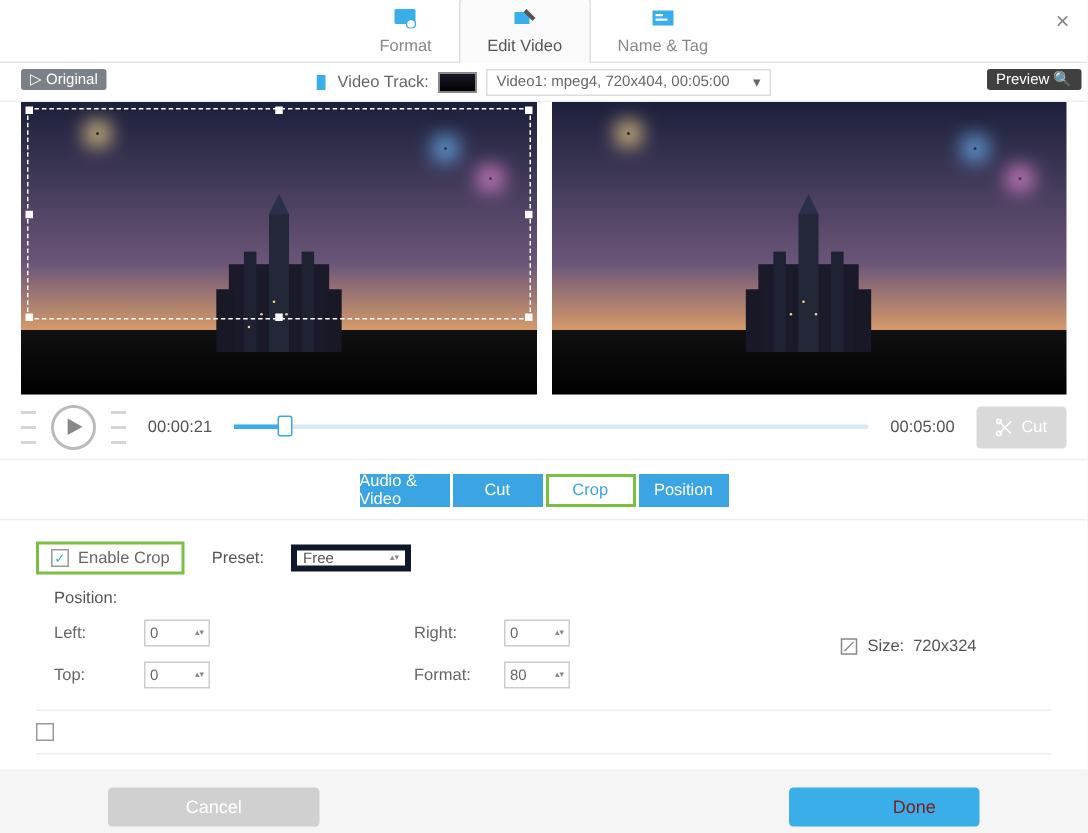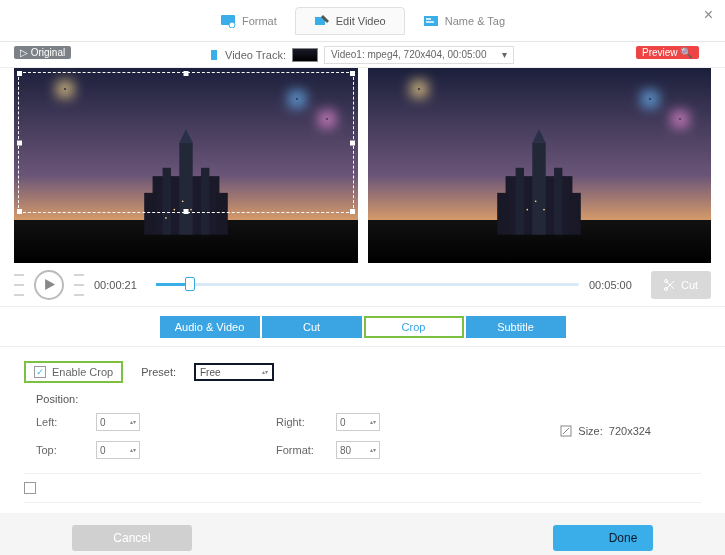--- a/index.html
+++ b/index.html
@@ -1,62 +1,62 @@
 <!DOCTYPE html>
 <html><head>
 <meta charset="utf-8">
 <style>
   * { box-sizing: border-box; margin: 0; padding: 0; font-family: -apple-system, Segoe UI, Arial, sans-serif; }
   body { width: 725px; height: 555px; background: #f5f5f5; font-size: 11px; color: #555; position: relative; }
   .topbar { height: 42px; display: flex; align-items: center; justify-content: center; background: #fff; border-bottom: 1px solid #e5e5e5; position: relative; }
-  .main-tab { display: flex; align-items: center; gap: 6px; padding: 6px 18px; cursor: pointer; color: #888; }
+  .main-tab { display: flex; align-items: center; gap: 6px; padding: 6px 18px; cursor: pointer; color: #888; flex-direction: column; }
   .main-tab.active { background: #fafafa; border: 1px solid #e0e0e0; border-radius: 4px 4px 0 0; color: #555; }
   .tab-ico { width: 16px; height: 14px; }
   .close-x { position: absolute; right: 12px; top: 6px; font-size: 16px; color: #888; cursor: pointer; }
   .track-row { height: 26px; display: flex; align-items: center; justify-content: center; gap: 6px; background: #fff; border-bottom: 1px solid #eee; position: relative; font-size: 11px; color: #666; }
   .track-row .orig-badge { position: absolute; left: 14px; top: 4px; font-size: 10px; background: #7b8187; color: #fff; padding: 1px 6px; border-radius: 2px; display: flex; align-items: center; gap: 3px;}
-  .track-row .prev-badge { position: absolute; right: 26px; top: 4px; font-size: 10px; background: #ef4444; color: #fff; padding: 1px 6px; border-radius: 2px; display: flex; align-items: center; gap: 3px;}
+  .track-row .prev-badge { position: absolute; right: 4px; top: 4px; font-size: 10px; background: #404040; color: #fff; padding: 1px 6px; border-radius: 2px; display: flex; align-items: center; gap: 3px;}
   .track-thumb { width: 26px; height: 14px; background: linear-gradient(#1a1a2a,#000); border: 1px solid #888; }
   .track-select { width: 190px; height: 18px; display: flex; align-items: center; justify-content: space-between; padding: 0 6px; border: 1px solid #ddd; background: #fff; font-size: 10px; color: #666; }
   .previews { display: flex; gap: 10px; padding: 0 14px; background: #fff; }
   .preview { flex: 1; height: 195px; background: linear-gradient(to bottom, #1b1f3b 0%, #6a5578 55%, #d59a6a 78%, #111 78%, #000 100%); position: relative; overflow: hidden; }
   .castle { position: absolute; left: 50%; bottom: 20px; transform: translateX(-50%); width: 70%; height: 60%; }
   .fw { position: absolute; width: 2px; height: 2px; border-radius: 50%; box-shadow: 0 0 12px 8px currentColor; opacity: .7; }
   .crop-overlay { position: absolute; inset: 4px 4px 50px 4px; border: 1px dashed #fff; }
   .crop-overlay .h { position: absolute; width: 5px; height: 5px; background: #fff; }
   .h.tl{top:-2px;left:-2px}.h.tr{top:-2px;right:-2px}.h.bl{bottom:-2px;left:-2px}.h.br{bottom:-2px;right:-2px}
   .h.tm{top:-2px;left:50%;transform:translateX(-50%)}.h.bm{bottom:-2px;left:50%;transform:translateX(-50%)}
   .h.lm{left:-2px;top:50%;transform:translateY(-50%)}.h.rm{right:-2px;top:50%;transform:translateY(-50%)}
   .playback { height: 44px; background: #fff; display: flex; align-items: center; padding: 0 14px; gap: 10px; border-bottom: 1px solid #eee; }
   .dots { width: 10px; height: 22px; display: flex; flex-direction: column; justify-content: space-between; opacity: .4; }
   .dots span { height: 2px; background: #999; }
   .play-btn { width: 30px; height: 30px; border: 2px solid #bbb; border-radius: 50%; display: flex; align-items: center; justify-content: center; cursor: pointer; }
   .play-btn svg { width: 11px; height: 11px; }
-  .time { font-size: 11px; color: #555; width: 52px; }
+  .time { font-size: 11px; color: #555; width: 52px; text-align: center; }
   .track { flex: 1; height: 3px; background: #d9eaf6; position: relative; border-radius: 2px; }
   .track .fill { position: absolute; left: 0; top: 0; height: 100%; width: 8%; background: #39aee9; }
   .track .thumb { position: absolute; top: -6px; left: 8%; width: 10px; height: 14px; background: #fff; border: 1px solid #38a9e4; border-radius: 2px; transform: translateX(-50%); }
   .cut-btn { width: 60px; height: 28px; background: #d9d9d9; color: #fff; display: flex; align-items: center; justify-content: center; gap: 5px; border-radius: 3px; font-size: 11px; }
   .sub-tabs { height: 40px; background: #fff; display: flex; align-items: center; justify-content: center; border-bottom: 1px solid #eee; }
-  .sub-tab { width: 100px; height: 22px; background: #3ba5e4; color: #fff; font-size: 11px; display: flex; align-items: center; justify-content: center; margin: 0 1px; cursor: pointer; }
+  .sub-tab { width: 60px; height: 22px; background: #3ba5e4; color: #fff; font-size: 11px; display: flex; align-items: center; justify-content: center; margin: 0 1px; cursor: pointer; }
   .sub-tab.active { background: #fff; color: #3ba5e4; border: 2px solid #7bc043; }
   .panel { background: #fff; padding: 14px 24px 10px; }
   .row1 { display: flex; align-items: center; gap: 18px; margin-bottom: 10px; }
   .enable-box { border: 2px solid #7bc043; padding: 3px 8px; display: flex; align-items: center; gap: 6px; font-size: 11px; color: #666; }
   .checkbox { width: 12px; height: 12px; border: 1px solid #999; display: flex; align-items: center; justify-content: center; font-size: 9px; color: #39aee9; }
-  .preset-sel { width: 80px; height: 18px; border: 2px solid #0f172a; display: flex; align-items: center; justify-content: space-between; padding: 0 4px; font-size: 10px; }
+  .preset-sel { width: 80px; height: 18px; border: 4px solid #0f172a; display: flex; align-items: center; justify-content: space-between; padding: 0 4px; font-size: 10px; }
   .pos-grid { display: grid; grid-template-columns: 60px 60px 120px 60px 60px; row-gap: 10px; align-items: center; font-size: 11px; color: #666; margin-bottom: 10px; }
   .numbox { width: 44px; height: 18px; border: 1px solid #ccc; display: flex; align-items: center; justify-content: space-between; padding: 0 3px; font-size: 10px; }
   .spin { display:flex; flex-direction:column; line-height:5px; font-size:6px; color:#888;}
   .size-row { position: absolute; right: 50px; font-size: 11px; color: #555; display:flex; align-items:center; gap:6px;}
   .expand-row { display: flex; align-items: center; gap: 6px; font-size: 11px; color: #666; padding: 8px 0; border-top: 1px solid #eee; border-bottom: 1px solid #eee; }
   .footer { height: 50px; display: flex; align-items: center; padding: 0 72px; background: #f5f5f5; }
   .btn { height: 26px; border-radius: 3px; display: flex; align-items: center; justify-content: center; font-size: 12px; cursor: pointer; }
-  .btn-cancel { width: 120px; background: #d0d0d0; color: #fff; }
-  .btn-done { width: 100px; background: #39aee9; color: #0f172a; margin-left: auto; padding-left: 40px; }
+  .btn-cancel { width: 141px; background: #d0d0d0; color: #fff; }
+  .btn-done { width: 127px; background: #39aee9; color: #7f1d1d; margin-left: auto; padding-left: 40px; }
   .aspect-ico { width:12px; height:12px; }
 </style>
 </head>
 <body>
 
 <div class="topbar">
   <div class="main-tab">
     <svg class="tab-ico" viewBox="0 0 16 14">
         <rect x="1" y="1" width="14" height="10" rx="1" fill="#39aee9"></rect>
         <circle cx="12" cy="11" r="3" fill="#fff" stroke="#39aee9"></circle>
@@ -171,21 +171,21 @@
         <circle cx="2" cy="10" r="1.5" fill="none" stroke="#fff"></circle>
       </svg>
     <span>Cut</span>
   </div>
 </div>
 
 <div class="sub-tabs">
   <div class="sub-tab">Audio &amp; Video</div>
   <div class="sub-tab">Cut</div>
   <div class="sub-tab active">Crop</div>
-  <div class="sub-tab">Subtitle</div>
+  <div class="sub-tab">Position</div>
 </div>
 
 <div class="panel">
   <div class="row1">
     <div class="enable-box">
       <div class="checkbox">✓</div>
       <span>Enable Crop</span>
     </div>
     <span>Preset:</span>
     <div class="preset-sel">

